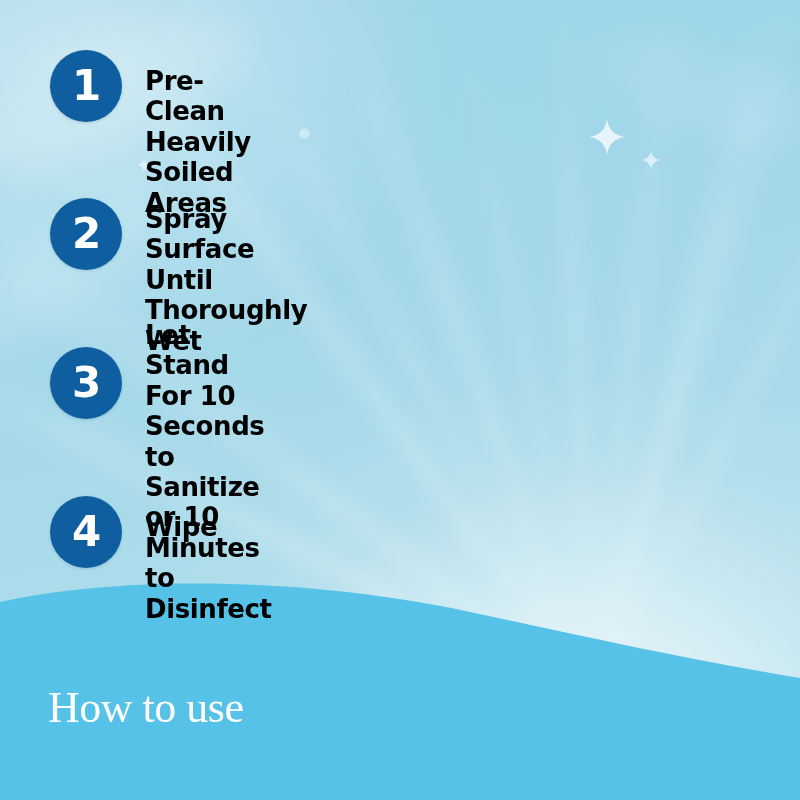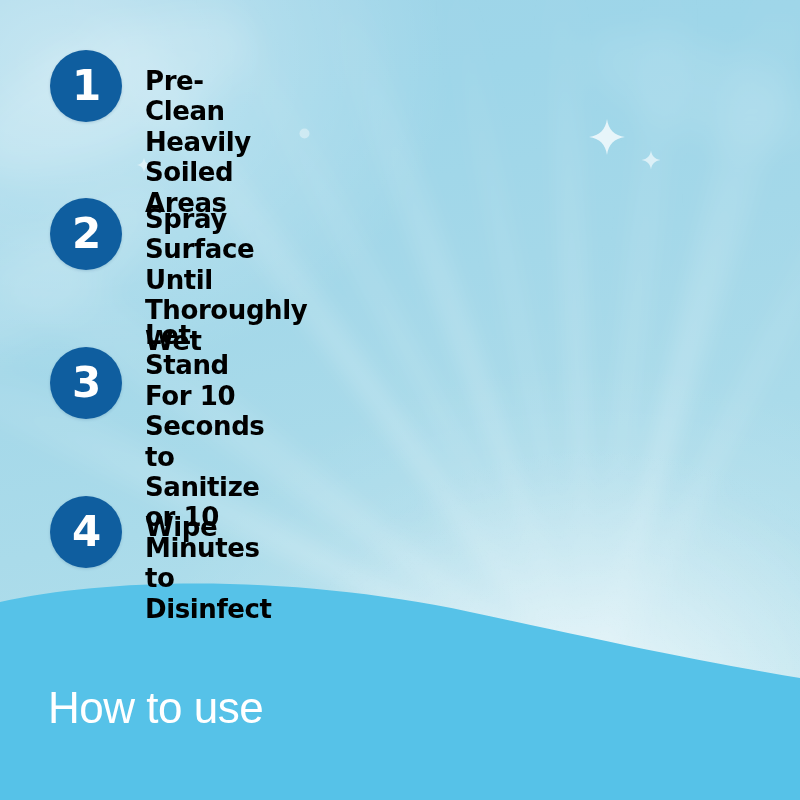--- a/index.html
+++ b/index.html
@@ -110,21 +110,21 @@
     letter-spacing: -0.4px;
     white-space: pre-line;
   }
 
   
   .footer-title {
     position: absolute;
     left: 48px;
     top: 686px;
     color: #ffffff;
-    font-family: Liberation Sans, sans-serif;
+    font-family: Liberation Serif, serif;
     font-size: 44px;
     font-weight: normal;
     letter-spacing: -0.5px;
     line-height: 1;
   }
 </style>
 </head>
 <body>
 
 <div id="poster">

